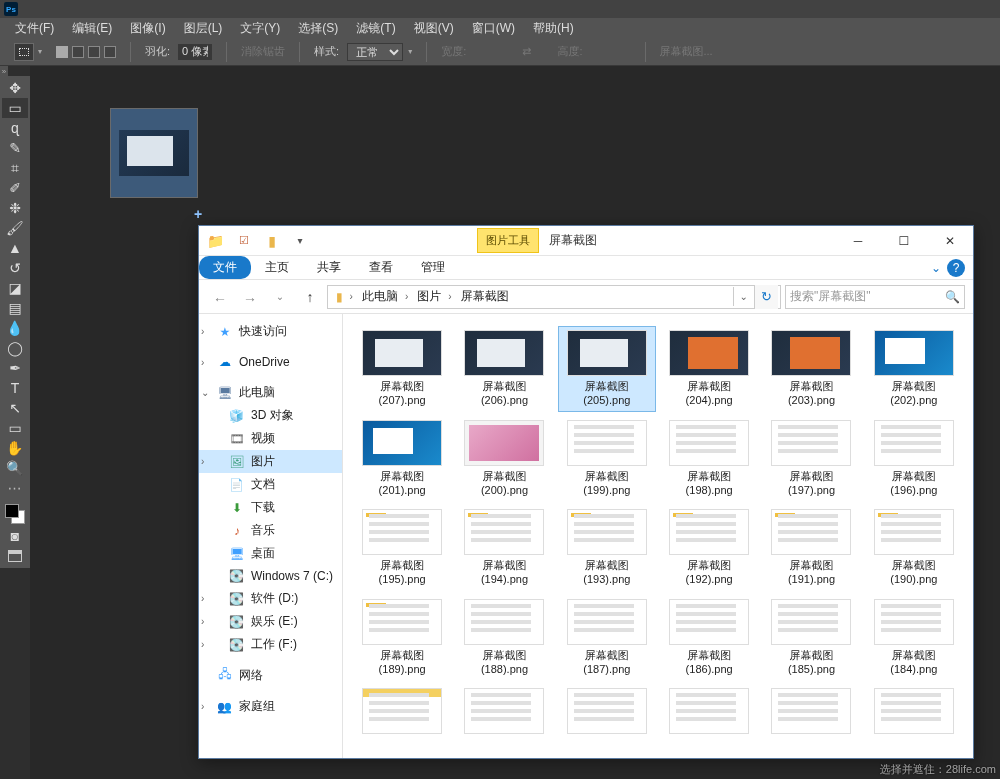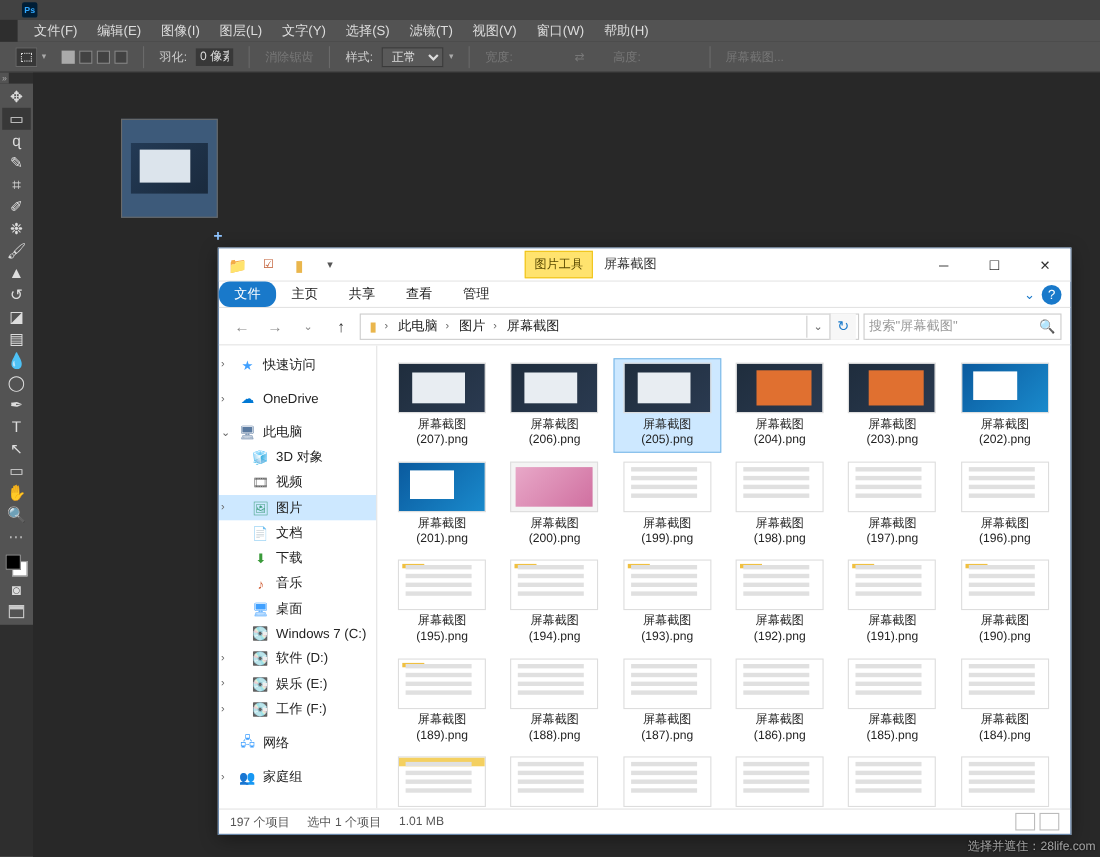--- a/index.html
+++ b/index.html
@@ -1,22 +1,22 @@
 <!DOCTYPE html>
 <html><head>
 <meta charset="utf-8">
 <style>
 * { margin: 0; padding: 0; box-sizing: border-box; font-family: "Microsoft YaHei", "Segoe UI", sans-serif; }
 body { width: 1000px; height: 779px; background: #2e2e2e; overflow: hidden; position: relative; }
 
 
 .ps-titlebar { height: 18px; background: #424242; display: flex; align-items: center; padding: 0 4px; }
-.ps-logo { width: 14px; height: 14px; background: #001e36; color: #31a8ff; font-size: 8px; font-weight: bold; display: flex; align-items: center; justify-content: center; border-radius: 2px; margin-left: 16px; }
-
-.ps-menubar { height: 20px; background: #535353; display: flex; align-items: center; padding: 0 6px; gap: 0; margin-left: 16px; }
+.ps-logo { width: 14px; height: 14px; background: #001e36; color: #31a8ff; font-size: 8px; font-weight: bold; display: flex; align-items: center; justify-content: center; border-radius: 2px; }
+
+.ps-menubar { height: 20px; background: #535353; display: flex; align-items: center; padding: 0 6px; gap: 0; }
 .ps-menubar span { color: #ddd; font-size: 12px; padding: 2px 9px; cursor: default; }
 
 .ps-options { height: 28px; background: #535353; border-bottom: 1px solid #383838; display: flex; align-items: center; padding: 0 14px; gap: 8px; color: #bbb; font-size: 11px; }
 .ps-opt-icon { width: 20px; height: 18px; background: #383838; display: flex; align-items: center; justify-content: center; border: 1px solid #6a6a6a; }
 .ps-dropdown-chev { color: #aaa; font-size: 8px; margin: 0 6px 0 -4px;}
 .ps-group { display:flex; gap:4px; align-items:center; }
 .ps-sep { width: 1px; height: 20px; background: #6a6a6a; margin: 0 6px; }
 .ps-box { display:inline-block; width:12px; height:12px; background:#aaa; }
 .ps-box2 { display:inline-block; width:12px; height:12px; background:#424242; border:1px solid #888; }
 .ps-label { color:#ccc;text-align:right; }
@@ -446,24 +446,15 @@
           <div class="ex-item">
             <div class="ex-thumb white"></div>
           </div>
           <div class="ex-item">
             <div class="ex-thumb white"></div>
           </div>
         </div>
     </div>
   </div>
 
-  <div class="ex-status">
-    <span>197 个项目</span>
-    <span>选中 1 个项目</span>
-    <span>1.01 MB</span>
-    <div class="ex-status-right">
-      <span class="ex-view-ic"></span>
-      <span class="ex-view-ic"></span>
-    </div>
-  </div>
 </div>
 
 <div class="watermark">选择并遮住：28life.com</div>
 
 </body></html>

